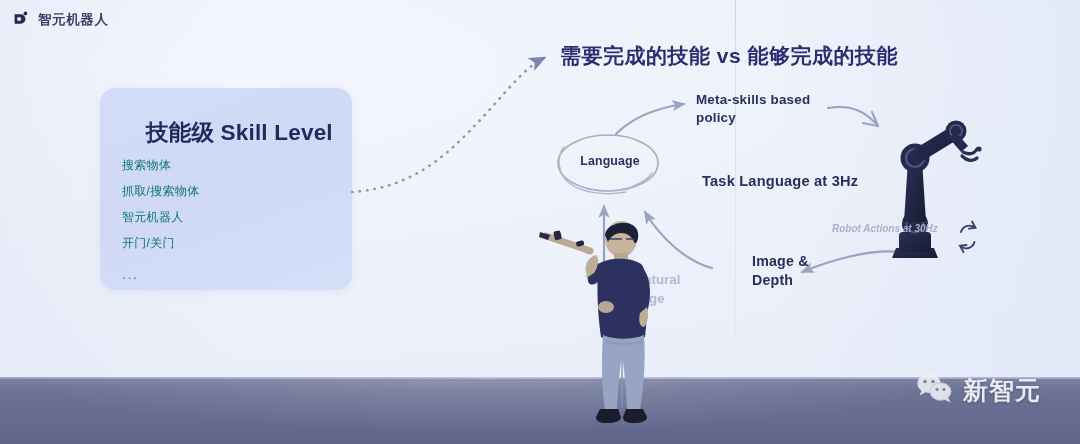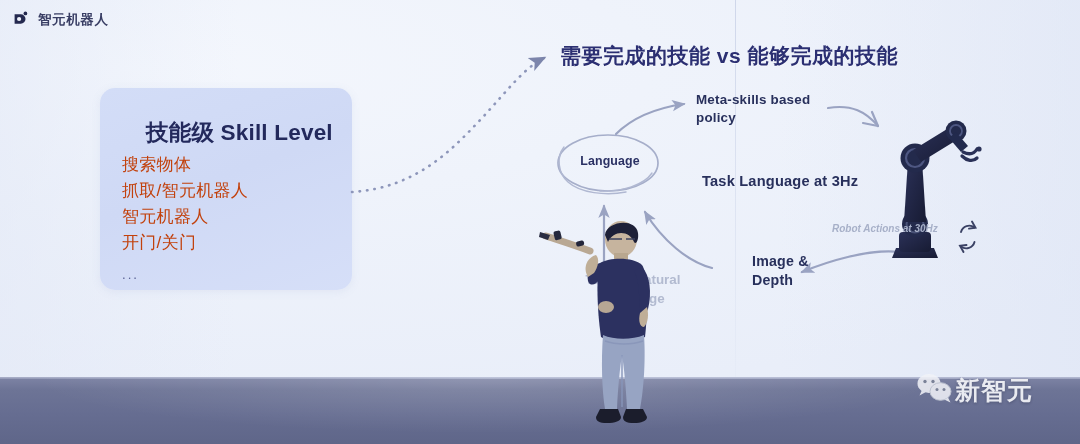--- a/index.html
+++ b/index.html
@@ -53,21 +53,21 @@
     background:linear-gradient(160deg,#d3ddf7 0%,#cfd9f5 45%,#d6dff8 100%);
     border-radius:15px;
     box-shadow:0 2px 10px rgba(120,140,190,.10);
   }
   .skill-title{
     position:absolute;left:122px;top:117px;width:260px;
     font-size:22.5px;font-weight:700;color:#23295c;letter-spacing:.2px;white-space:nowrap;margin-left:24px;
   }
   .skill-list{position:absolute;left:122px;top:152px;width:230px;}
   .skill-item{
-    font-size:17px;color:#c2410c;line-height:26px;font-weight:500;letter-spacing:.3px;
+    font-size:12px;color:#0f766e;line-height:26px;font-weight:500;letter-spacing:.3px;
   }
   .skill-ellipsis{
     font-size:13.2px;color:#5b6496;line-height:26px;padding-top:6px;letter-spacing:2px;
   }
 
   
   .headline{
     position:absolute;left:560px;top:42px;
     font-size:21px;font-weight:700;color:#2b2f72;letter-spacing:.5px;white-space:nowrap;
     text-shadow:0 1px 0 rgba(255,255,255,.5);
@@ -92,21 +92,21 @@
   }
 
   
   .svg-layer{position:absolute;left:0;top:0;width:1080px;height:444px;pointer-events:none;}
 
   
   .presenter{position:absolute;left:530px;top:215px;width:146px;height:215px;}
 
   
   .watermark{
-    position:absolute;left:915px;top:372px;display:flex;align-items:center;
+    position:absolute;left:915px;top:372px;display:flex;align-items:center;gap:8px;
     opacity:.93;
   }
   .wm-text{
     font-size:25px;color:#f3f4f8;font-weight:600;letter-spacing:1px;
     text-shadow:0 1px 3px rgba(40,45,70,.45);white-space:nowrap;
   }
 </style>
 </head>
 <body>
 
@@ -127,21 +127,21 @@
         <circle cx="13.4" cy="3.4" r="1.85" fill="#24294f"></circle>
       </svg>
     </span>
     <span class="brand-text">智元机器人</span>
   </div>
 
   <div class="skill-panel"></div>
   <div class="skill-title">技能级 Skill Level</div>
   <div class="skill-list">
     <div class="skill-item">搜索物体</div>
-    <div class="skill-item">抓取/智元机器人</div>
+    <div class="skill-item">抓取/搜索物体</div>
     <div class="skill-item">智元机器人</div>
     <div class="skill-item">开门/关门</div>
     <div class="skill-ellipsis">...</div>
   </div>
 
   <div class="headline">需要完成的技能 vs 能够完成的技能</div>
 
   <svg class="svg-layer" viewBox="0 0 1080 444">
     <defs>
       <marker id="ah" markerWidth="7" markerHeight="7" refX="5.4" refY="3.1" orient="auto">

